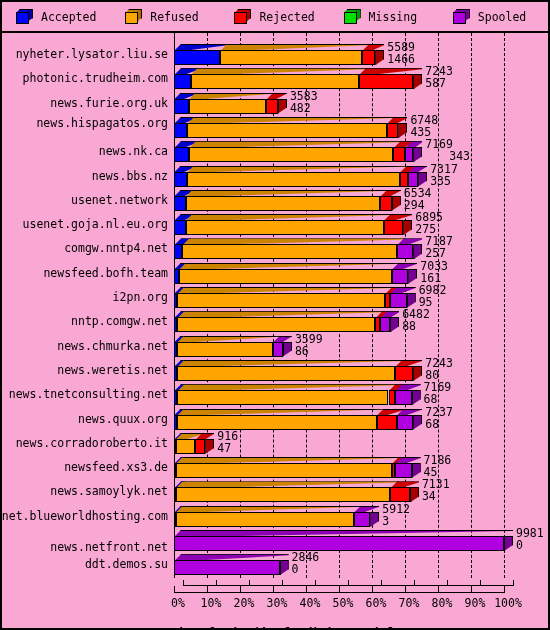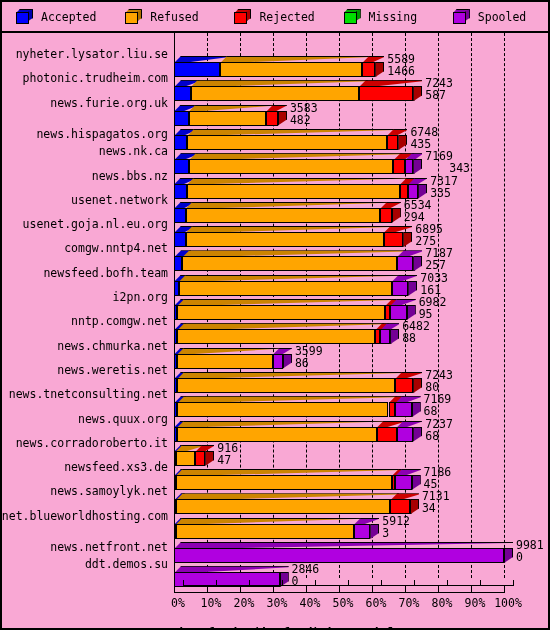--- a/index.html
+++ b/index.html
@@ -27,21 +27,21 @@
   #plot{position:absolute;left:0;top:31px;width:546px;height:595px;}
   #ylabels{position:absolute;left:0;top:0;width:170px;height:545px;}
   .ylab{
     position:absolute;right:4px;height:12px;line-height:12px;
     font-size:11.5px;text-align:right;white-space:nowrap;color:#000;
   }
   #grid{position:absolute;left:172px;top:0;width:330px;height:545px;}
   .gl{position:absolute;top:0;width:0;border-left:1px dashed #000;height:545px;}
   .gl.solid{border-left:1px solid #000;}
 
-  #bars{position:absolute;left:172px;top:12px;width:374px;height:545px;}
+  #bars{position:absolute;left:172px;top:0;width:374px;height:545px;}
   .row{position:absolute;left:0;height:22px;}
   .bar3d{position:absolute;left:0;top:6px;height:15px;}
   .seg{position:absolute;top:0;height:15px;border:1px solid #000;box-sizing:border-box;}
   .cap{position:absolute;top:0;width:9px;height:15px;border:1px solid #000;box-sizing:border-box;
        clip-path:polygon(0 0,100% -6px,100% 9px,0 100%);}
   .toptri{position:absolute;height:7px;border-top:1px solid #000;box-sizing:border-box;
        clip-path:polygon(0 100%,7px 0,100% 0,100% 1px,9px 100%);}
   .dlab{
     position:absolute;font-size:11.5px;line-height:12px;color:#000;white-space:nowrap;
   }
@@ -104,21 +104,21 @@
         </span>
         <span class="leg-label">Spooled</span>
       </div>
     </div>
 
   <div id="plot">
     <div id="ylabels">
         <div class="ylab" style="top: 15px;">nyheter.lysator.liu.se</div>
         <div class="ylab" style="top: 39.3px;">photonic.trudheim.com</div>
         <div class="ylab" style="top: 63.6px;">news.furie.org.uk</div>
-        <div class="ylab" style="top: 95px;">news.hispagatos.org</div>
+        <div class="ylab" style="top: 84px;">news.hispagatos.org</div>
         <div class="ylab" style="top: 112.2px;">news.nk.ca</div>
         <div class="ylab" style="top: 136.5px;">news.bbs.nz</div>
         <div class="ylab" style="top: 160.8px;">usenet.network</div>
         <div class="ylab" style="top: 185.1px;">usenet.goja.nl.eu.org</div>
         <div class="ylab" style="top: 209.4px;">comgw.nntp4.net</div>
         <div class="ylab" style="top: 233.7px;">newsfeed.bofh.team</div>
         <div class="ylab" style="top: 258px;">i2pn.org</div>
         <div class="ylab" style="top: 282.3px;">nntp.comgw.net</div>
         <div class="ylab" style="top: 306.6px;">news.chmurka.net</div>
         <div class="ylab" style="top: 330.9px;">news.weretis.net</div>

